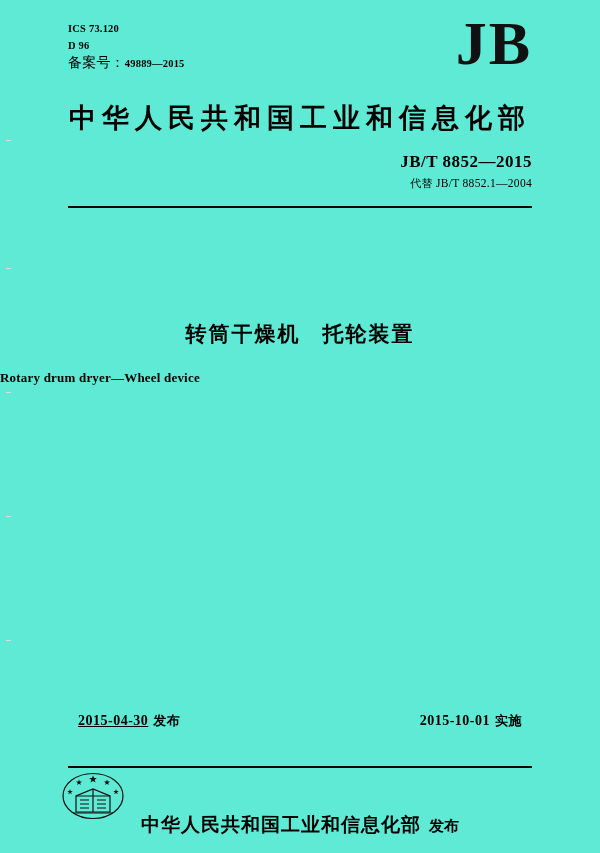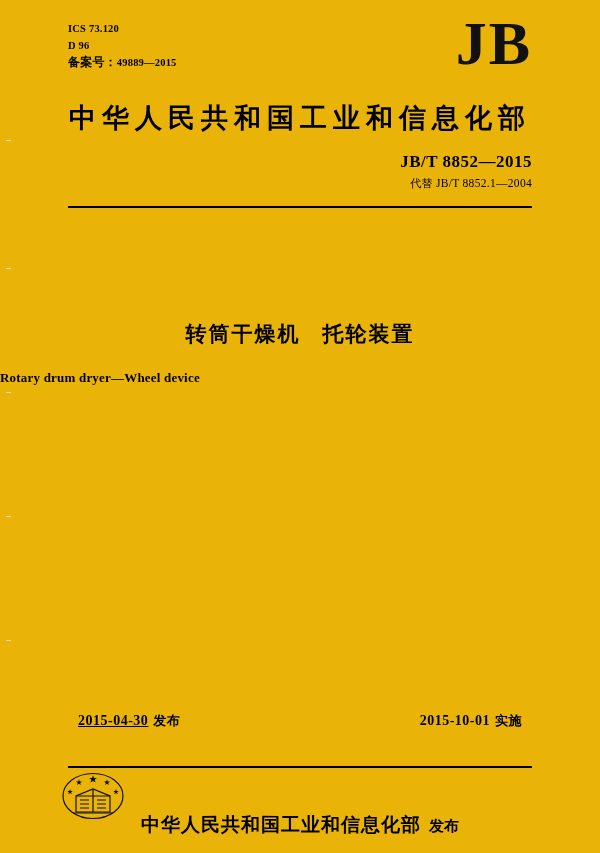--- a/index.html
+++ b/index.html
@@ -13,36 +13,36 @@
     font-family: "Liberation Serif", serif;
     color: #000000;
     position: relative;
     overflow: hidden;
   }
   .page {
     position: absolute;
     left: 0; top: 0;
     width: 600px;
     height: 853px;
-    background: #eab308;
+    background: #5eead4;
   }
 
   
   .meta {
     position: absolute;
     left: 68px;
     top: 20px;
     font-family: "Liberation Serif", serif;
     font-size: 10.5px;
     line-height: 17px;
     font-weight: bold;
     letter-spacing: 0.2px;
   }
   .meta div { white-space: nowrap; }
-  .meta .cn { font-family: "DejaVu Sans", sans-serif; font-size: 12px; font-weight: bold;}
+  .meta .cn { font-family: "DejaVu Sans", sans-serif; font-size: 14px; font-weight: normal;}
 
   
   .jb-logo {
     position: absolute;
     right: 68px;
     top: 12px;
     font-family: "Liberation Serif", serif;
     font-weight: bold;
     font-size: 62px;
     letter-spacing: 2px;

